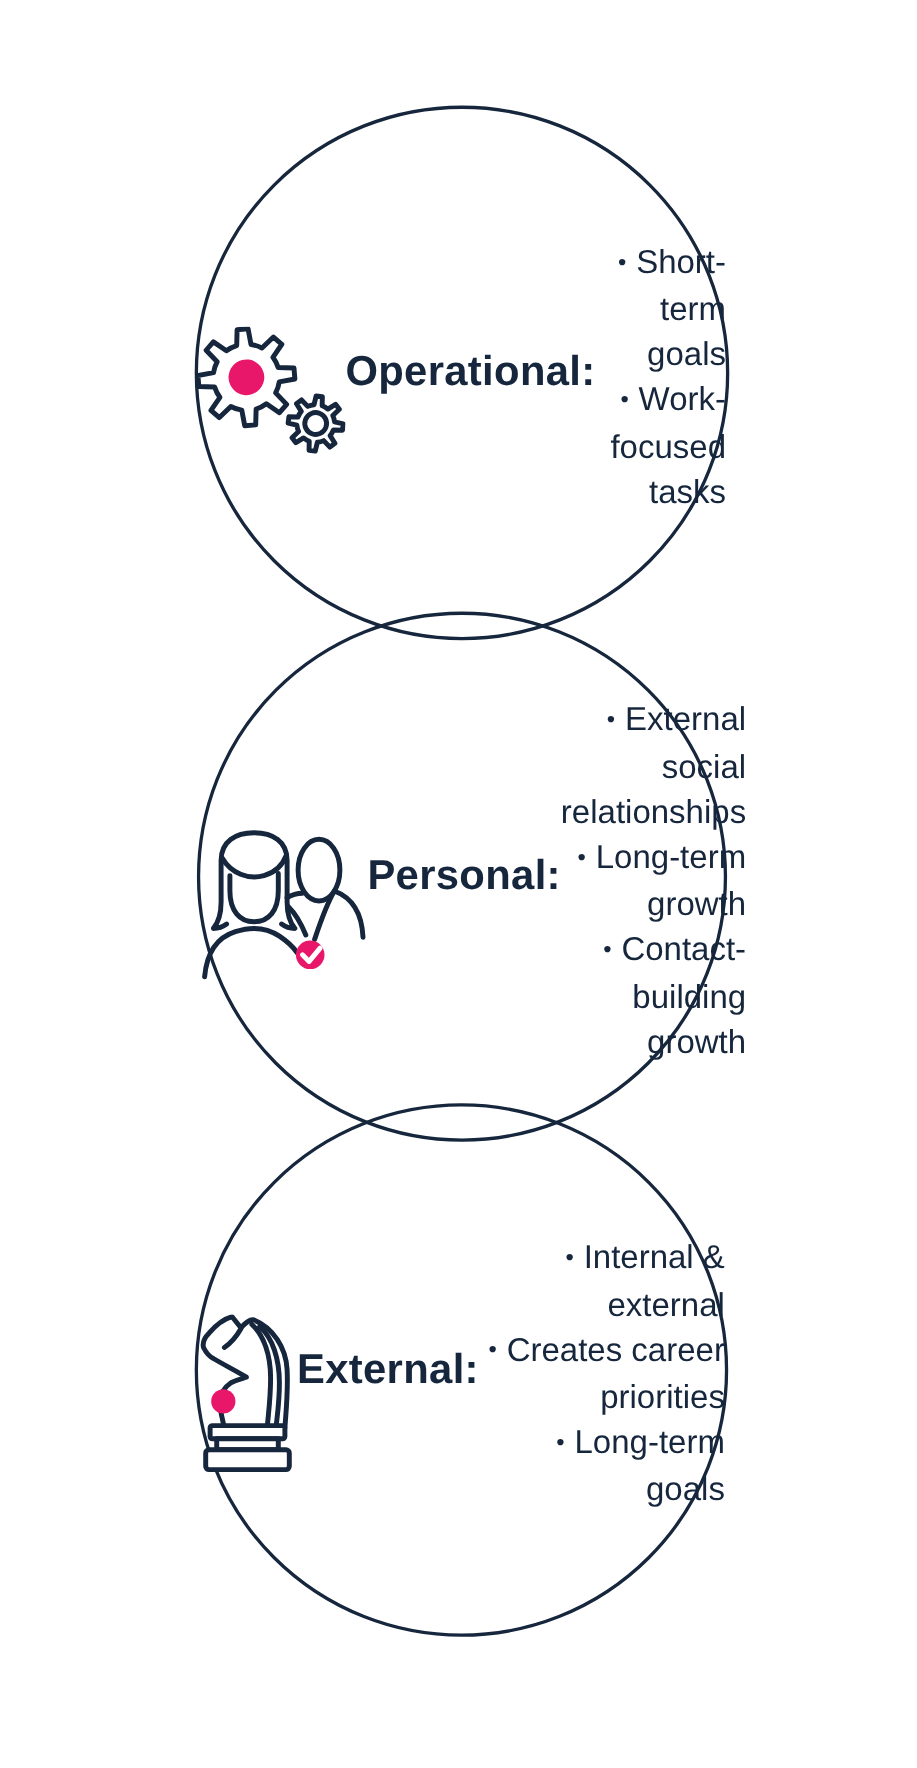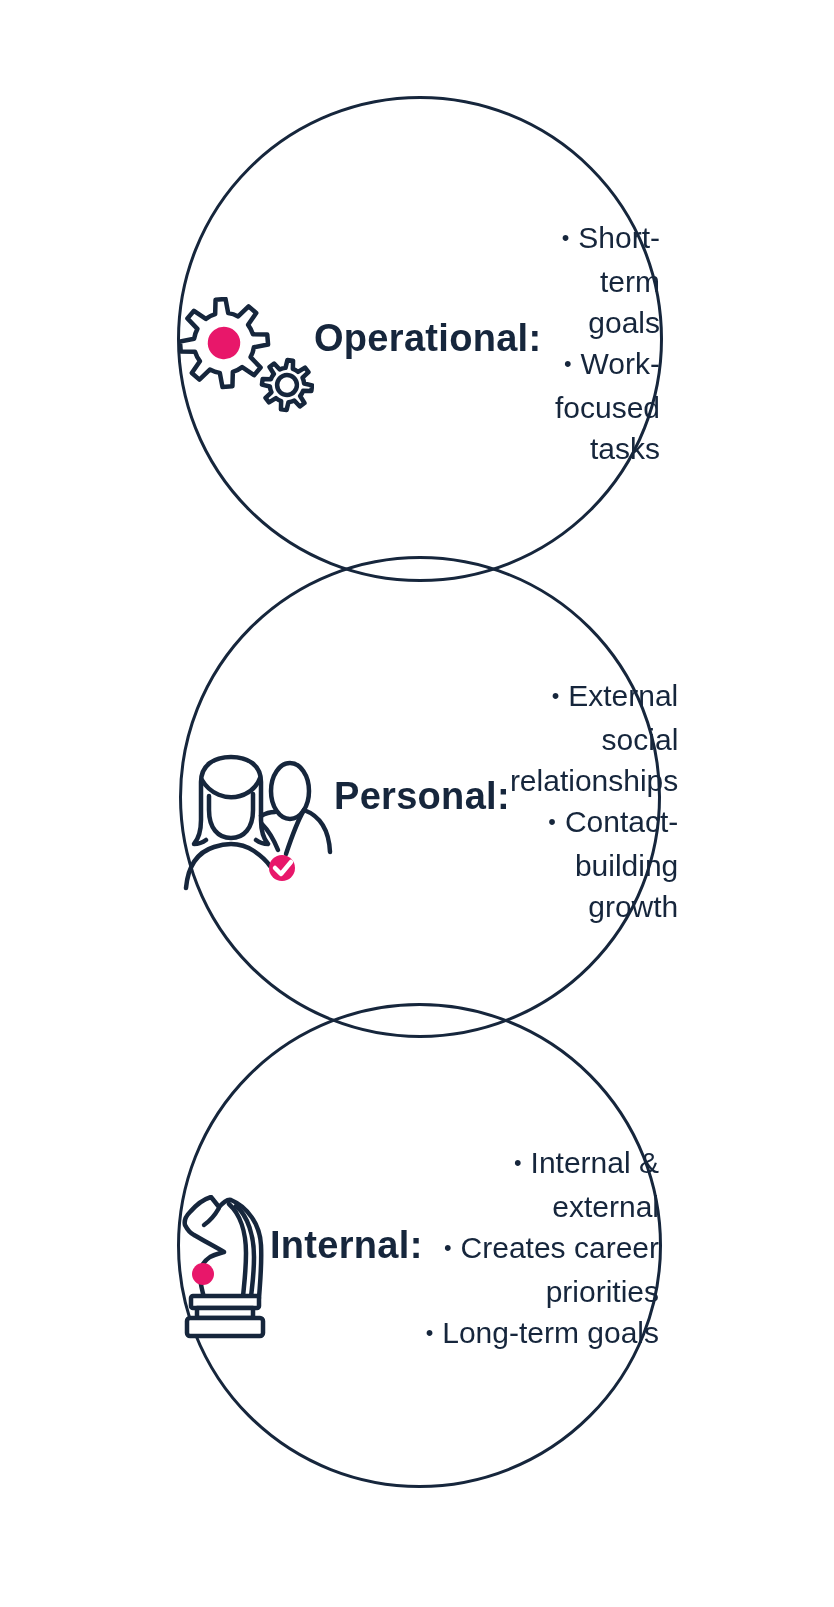--- a/index.html
+++ b/index.html
@@ -72,20 +72,21 @@
       <path class="ln" d="M20 26 C28 40 44 46 58 42 C68 39 75 32 78 24"></path>
       <path class="ln" d="M27 42 L27 56 C27 74 36 84 49 84 C62 84 71 74 71 56 L71 40"></path>
       <path class="ln" d="M4 134 C6 112 16 98 32 93 C38 91 44 90 49 90 C58 90 66 93 72 97 C78 101 84 106 88 112"></path>
 
       <circle class="pk" cx="100" cy="114" r="13"></circle>
       <path class="ck" d="M93 114 L99 120 L109 108"></path>
     </svg>
     <div class="title">Personal:</div>
     <div class="bullets">
       <span class="bullet-item"><span class="marker">•</span><span>External social relationships</span></span>
+      <span class="bullet-item"><span class="marker">•</span><span>Long-term growth</span></span>
       <span class="bullet-item"><span class="marker">•</span><span>Contact-building growth</span></span>
     </div>
   </div>
 
   <div class="circle c2">
     <svg class="icon" width="90" height="145" viewBox="0 0 90 145" aria-hidden="true">
 
       <path class="st" d="M24 103
         C22 94 20 88 20 80
         C20 72 24 66 30 62
@@ -101,21 +102,21 @@
         Z"></path>
       <path class="ln" d="M39 13 C35 20 30 26 24 30"></path>
       <path class="ln" d="M49 9 C60 19 66 37 66 58 C66 76 64 90 63 102"></path>
       <path class="ln" d="M56 11 C68 21 74 41 74 62 C74 80 72 92 71 102"></path>
       <circle class="pk" cx="23" cy="79" r="11"></circle>
 
       <rect class="st" x="11" y="101" width="68" height="12" rx="2"></rect>
       <rect class="st" x="17" y="113" width="56" height="10"></rect>
       <rect class="st" x="7" y="123" width="76" height="18" rx="3"></rect>
     </svg>
-    <div class="title">Internal:</div>
+    <div class="title">External:</div>
     <div class="bullets">
       <span class="bullet-item"><span class="marker">•</span><span>Internal &amp; external</span></span>
       <span class="bullet-item"><span class="marker">•</span><span>Creates career priorities</span></span>
       <span class="bullet-item"><span class="marker">•</span><span>Long-term goals</span></span>
     </div>
   </div>
 
 </div>
 
 </body></html>

